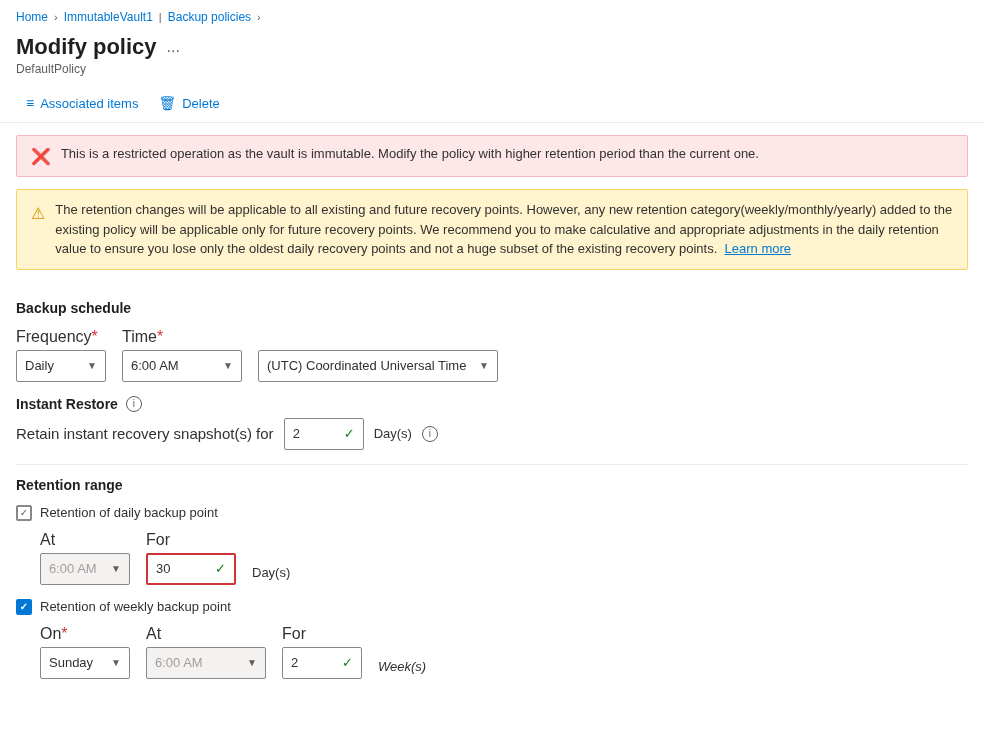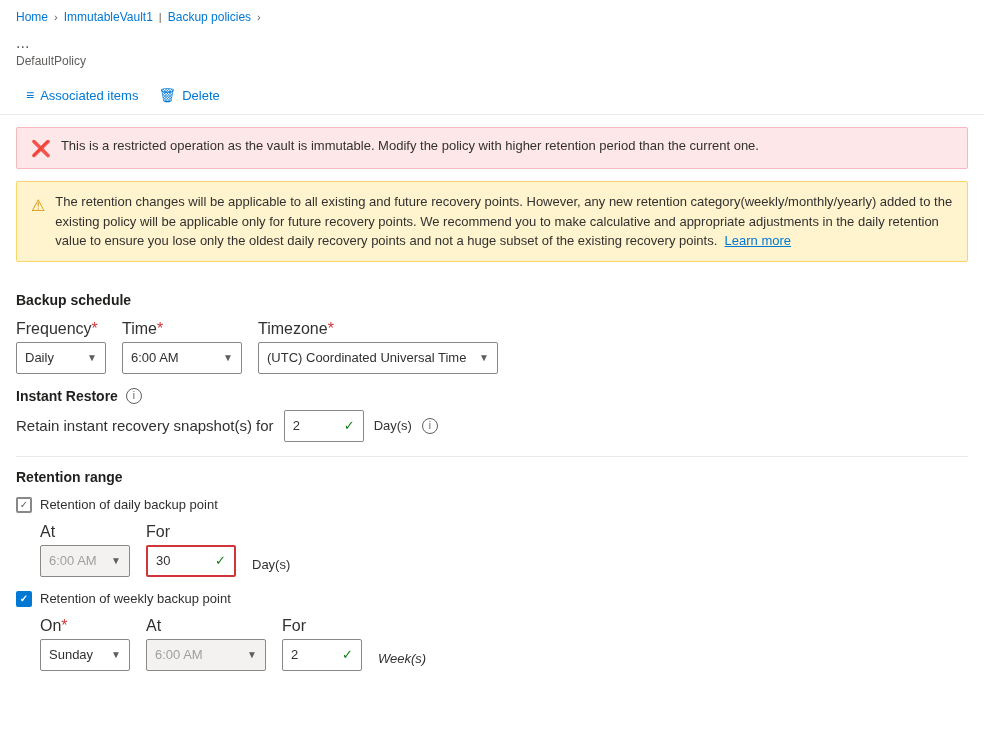--- a/index.html
+++ b/index.html
@@ -236,20 +236,21 @@
 <div class="breadcrumb">
   <a href="#">Home</a>
   <span class="sep">›</span>
   <a href="#">ImmutableVault1</a>
   <span class="sep">|</span>
   <a href="#">Backup policies</a>
   <span class="sep">›</span>
 </div>
 
 <div class="page-header">
+  <span class="page-title">Modify policy</span>
   <span class="more-icon">...</span>
 </div>
 <div class="sub-title">DefaultPolicy</div>
 
 <div class="toolbar">
   <button class="toolbar-btn">
     <span class="toolbar-icon">≡</span>
     <span>Associated items</span>
   </button>
   <button class="toolbar-btn">
@@ -290,23 +291,20 @@
       <span class="form-label">
         <span>Time</span><span class="req">*</span>
       </span>
       <div class="select-box medium">
         <span>6:00 AM</span>
         <span class="chevron">▼</span>
       </div>
     </div>
 
     <div class="form-field">
-      <span class="form-label">
-        <span>Timezone</span><span class="req">*</span>
-      </span>
       <div class="select-box wide">
         <span>(UTC) Coordinated Universal Time</span>
         <span class="chevron">▼</span>
       </div>
     </div>
   </div>
 
   <div class="instant-restore-row">
     <span class="section-title" style="margin:0;">Instant Restore</span>
     <span class="info-icon">i</span>

